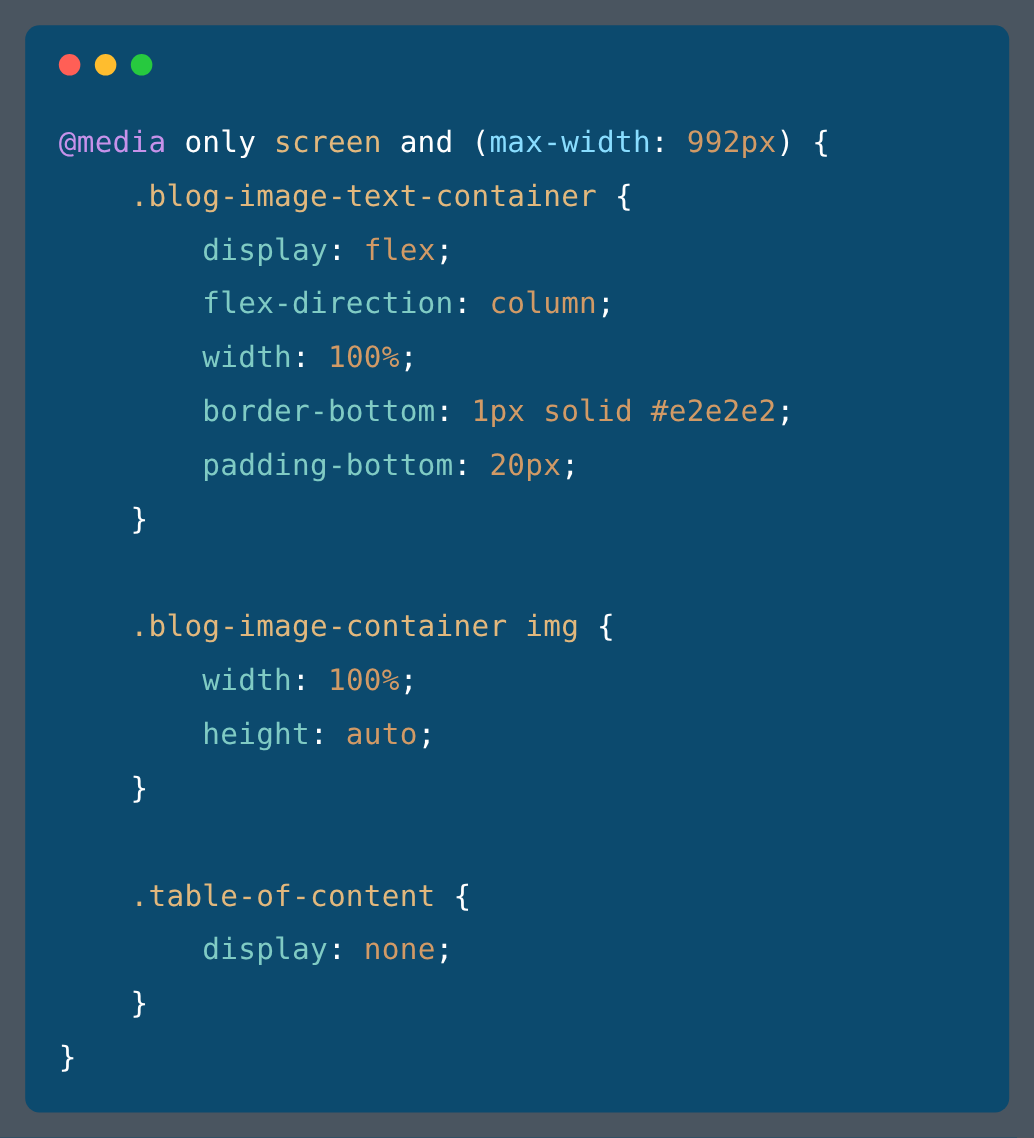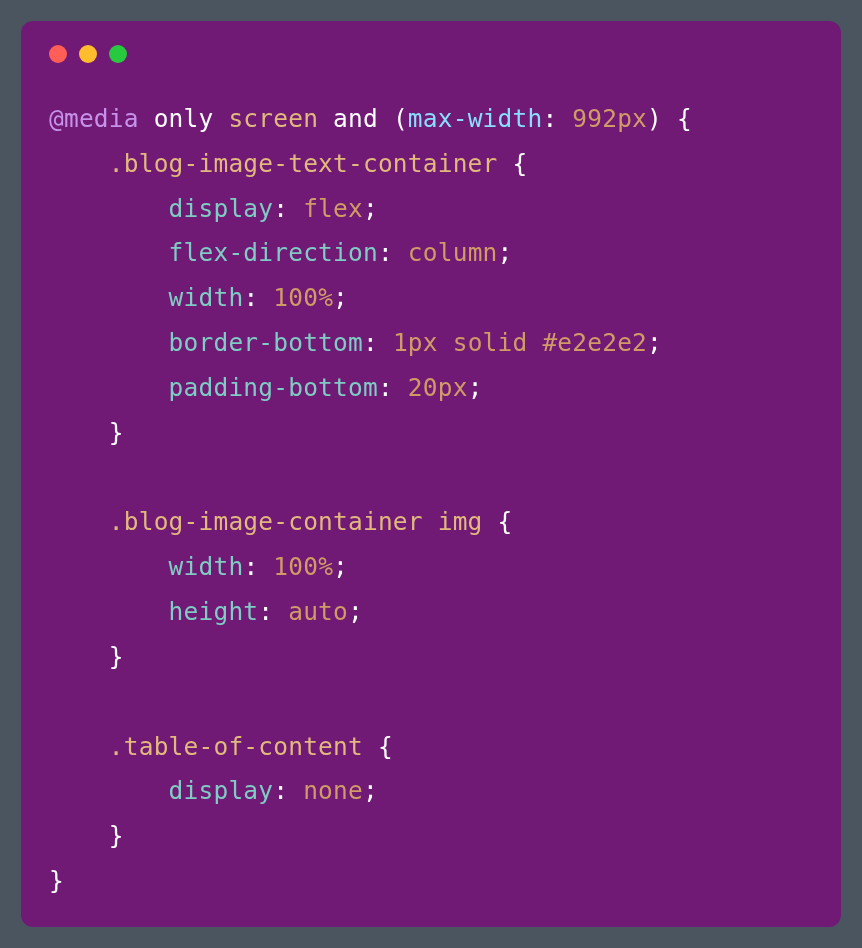--- a/index.html
+++ b/index.html
@@ -10,21 +10,21 @@
     body {
       background: #4a5560;
       width: 862px;
       height: 948px;
       display: flex;
       align-items: center;
       justify-content: center;
       font-family: 'SF Mono', 'Monaco', 'Menlo', 'Consolas', monospace;
     }
     .code-window {
-      background: #701a75;
+      background: #0c4a6e;
       border-radius: 12px;
       width: 820px;
       height: 906px;
       padding: 0;
       overflow: hidden;
     }
     .window-controls {
       display: flex;
       gap: 12px;
       padding: 24px 0 0 28px;

